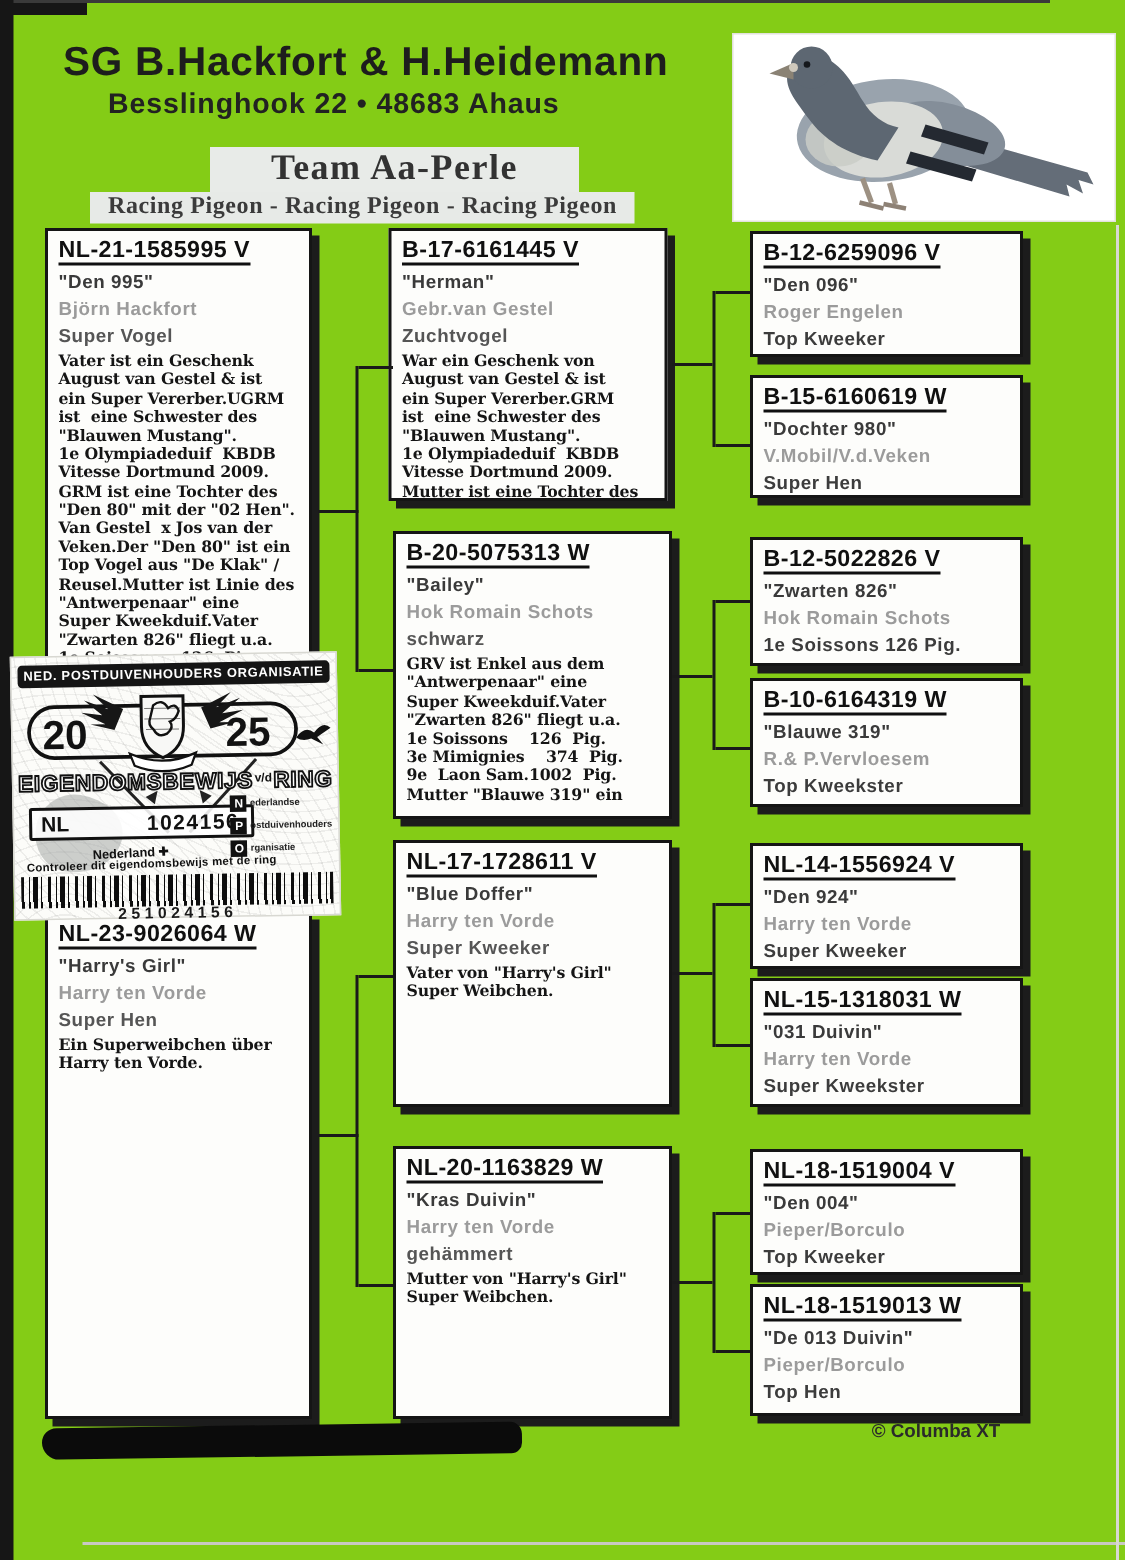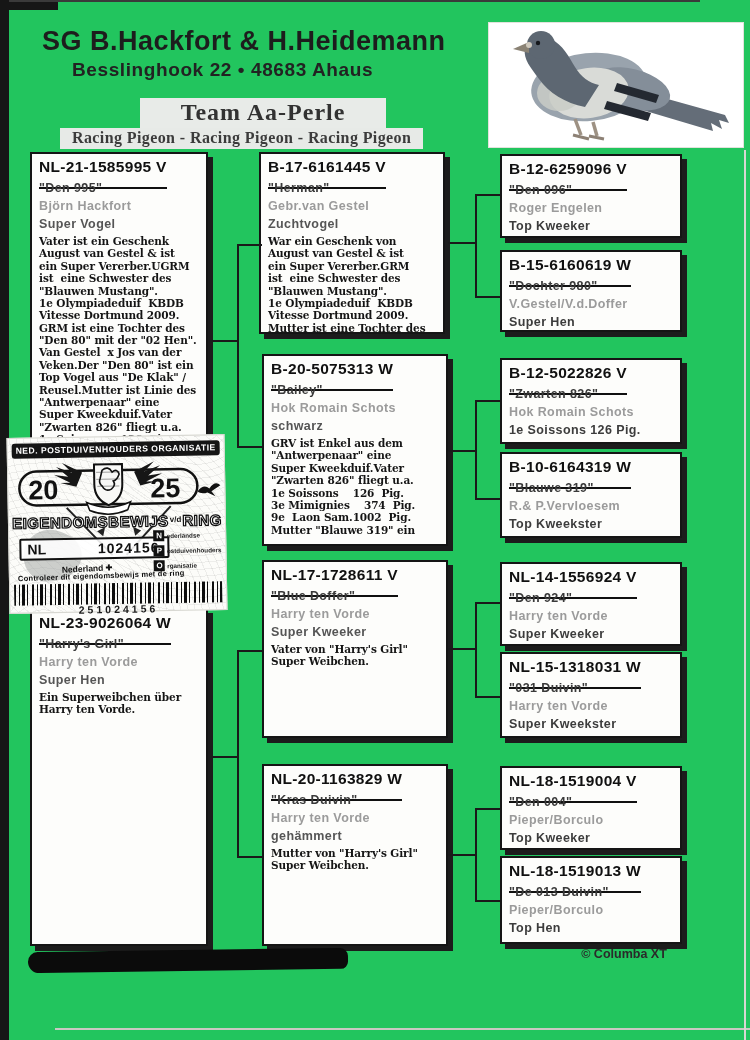--- a/index.html
+++ b/index.html
@@ -1,18 +1,18 @@
 <!DOCTYPE html>
 <html><head>
 <meta charset="utf-8">
 <style>
   html,body{margin:0;padding:0;}
   body{width:750px;height:1040px;position:relative;background:#e9e8e4;
        font-family:"Liberation Sans",sans-serif;color:#111;overflow:hidden;}
-  .page{position:absolute;inset:0;background:#22c55e;}
+  .page{position:absolute;inset:0;background:#84cc16;}
 
   
   .left-strip{position:absolute;left:0;top:0;width:9px;height:1040px;background:#161616;}
   .tl-blob{position:absolute;left:0;top:0;width:58px;height:10px;background:#161616;}
   .top-line{position:absolute;left:9px;top:0;width:691px;height:2px;background:#3a3a3a;}
   .bottom-line{position:absolute;left:55px;top:1028px;width:695px;height:2px;background:#c9c9c3;}
   .right-line{position:absolute;left:744px;top:150px;width:2px;height:890px;background:#d8d8d2;}
   .redaction{position:absolute;left:28px;top:950px;width:320px;height:21px;background:#0b0b0b;
              border-radius:12px 10px 9px 14px;transform:rotate(-0.8deg);}
 
@@ -28,21 +28,21 @@
           color:#3b3b3b;padding:1px 12px 2px;}
 
   
   .photo{position:absolute;left:488px;top:22px;width:254px;height:124px;background:#ffffff;
          border:1px solid #e2e2dc;}
 
   
   .pbox{position:absolute;background:#fdfdfb;border:2px solid #151515;
         box-shadow:5px 5px 0 0 #1c1c1c;padding:4px 7px;box-sizing:border-box;}
   .ring{font-size:15.5px;font-weight:bold;letter-spacing:.3px;color:#101010;white-space:nowrap;}
-  .ring span{border-bottom:2.5px solid #101010;padding-bottom:12px;}
+  .ring span{border-bottom:2.5px solid #101010;padding-bottom:0;}
   .pname{font-size:12.5px;font-weight:bold;letter-spacing:.4px;color:#3a3a3a;margin-top:5px;}
   .pbreeder{font-size:12.5px;font-weight:bold;letter-spacing:.4px;color:#9b9b9b;margin-top:4px;}
   .ptype{font-size:12.5px;font-weight:bold;letter-spacing:.4px;color:#555;margin-top:4px;}
   .pnotes{font-family:"DejaVu Serif",serif;font-size:10.5px;font-weight:bold;line-height:1.18;
           color:#151515;margin-top:4px;white-space:pre-wrap;letter-spacing:-.1px;}
   .g3 .ptype{color:#3c3c3c;}
 
   .bx-father{left:30px;top:152px;width:178px;height:448px;}
   .bx-mother{left:30px;top:608px;width:178px;height:338px;}
   .bx-g2a{left:259px;top:152px;width:186px;height:182px;}
@@ -214,21 +214,21 @@
 
   <div class="pbox g3 bx-g31">
     <div class="ring"><span>B-12-6259096 V</span></div>
     <div class="pname">"Den 096"</div>
     <div class="pbreeder">Roger Engelen</div>
     <div class="ptype">Top Kweeker</div>
   </div>
   <div class="pbox g3 bx-g32">
     <div class="ring"><span>B-15-6160619 W</span></div>
     <div class="pname">"Dochter 980"</div>
-    <div class="pbreeder">V.Gestel/V.d.Doffer</div>
+    <div class="pbreeder">V.Mobil/V.d.Veken</div>
     <div class="ptype">Super Hen</div>
   </div>
   <div class="pbox g3 bx-g33">
     <div class="ring"><span>B-12-5022826 V</span></div>
     <div class="pname">"Zwarten 826"</div>
     <div class="pbreeder">Hok Romain Schots</div>
     <div class="ptype">1e Soissons 126 Pig.</div>
   </div>
   <div class="pbox g3 bx-g34">
     <div class="ring"><span>B-10-6164319 W</span></div>

